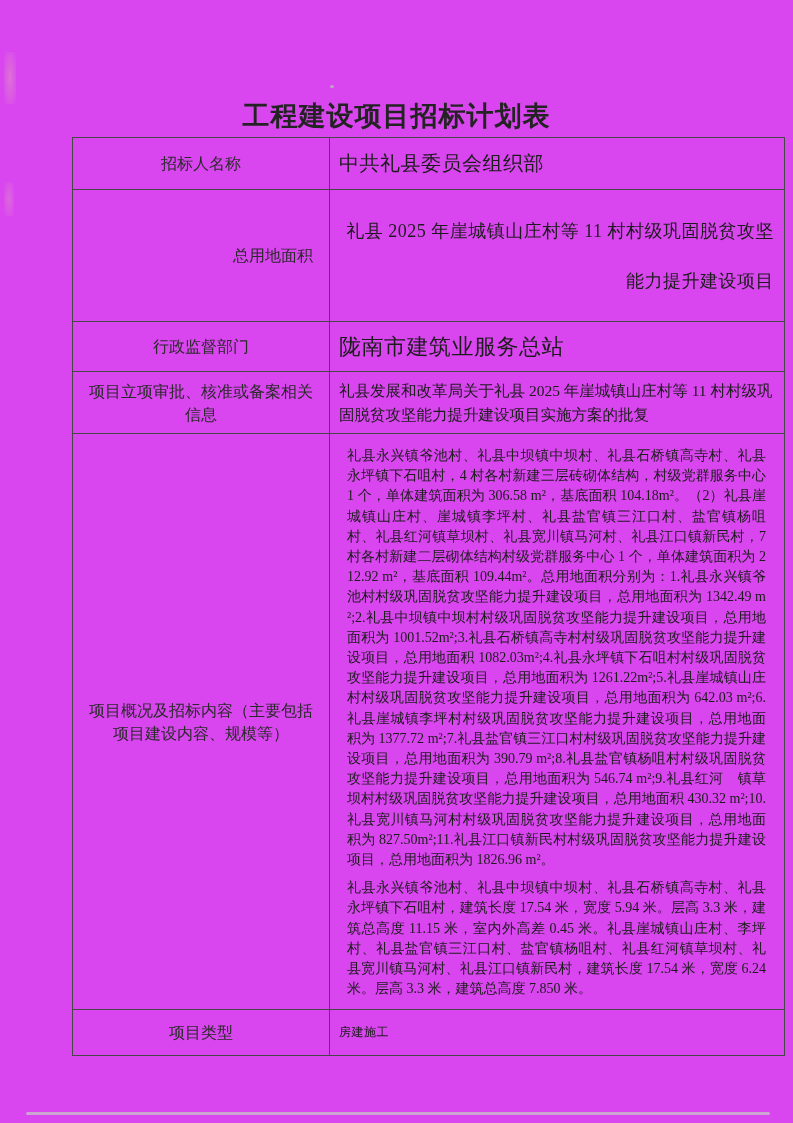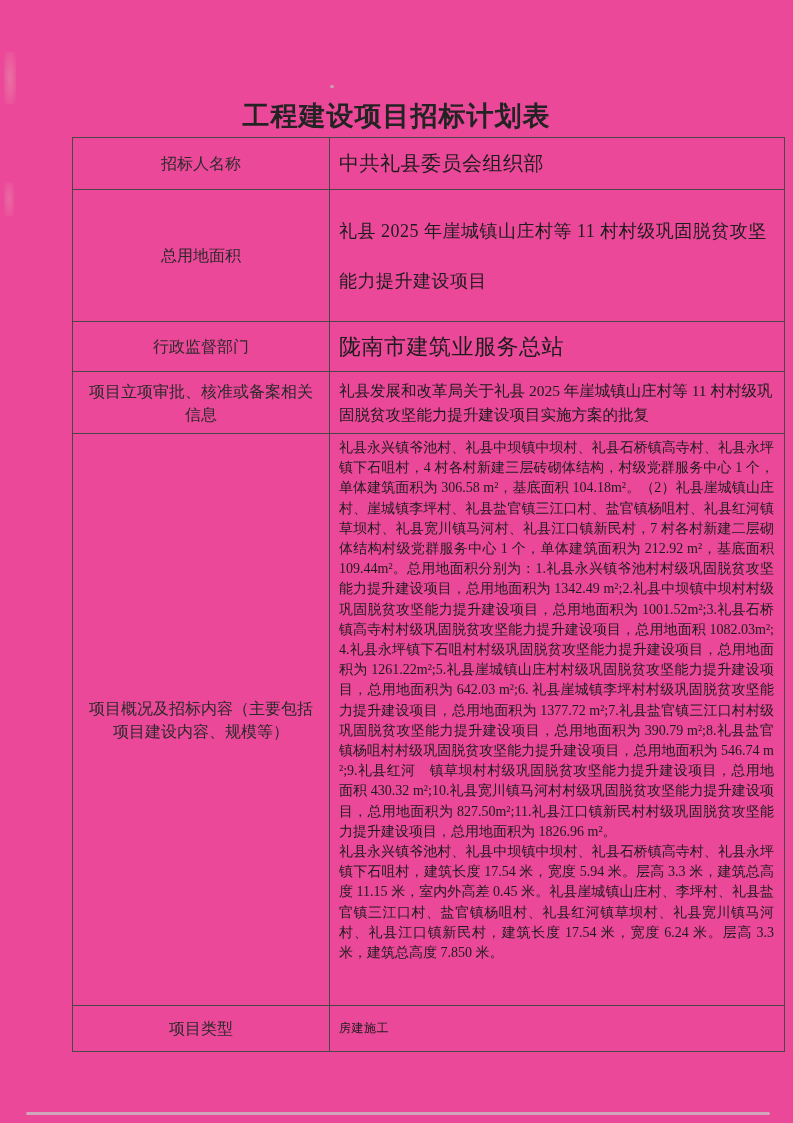--- a/index.html
+++ b/index.html
@@ -5,21 +5,21 @@
   html, body { margin: 0; padding: 0; }
   body {
     width: 793px; height: 1123px;
     background: #ffffff;
     font-family: "Liberation Serif", "DejaVu Serif", serif;
     color: #1f1f1f;
   }
   .page {
     position: relative;
     width: 793px; height: 1123px;
-    background: #ec4899;
+    background: #d946ef;
     overflow: hidden;
   }
   .doc-title {
     position: absolute;
     top: 98px; left: 0;
     width: 100%;
     text-align: center;
     font-size: 27px;
     font-weight: bold;
     letter-spacing: 1px;
@@ -45,36 +45,36 @@
     padding: 2px 16px;
     color: #2a2a2a;
   }
   td.value-cell {
     width: 435px;
     padding: 2px 10px 2px 9px;
     color: #1c1c1c;
   }
   tr.row-bidder     td { height: 47px; }
   tr.row-bidder     td.value-cell { font-size: 20px; letter-spacing: 0.5px; }
-  tr.row-project    td { height: 127px; }
+  tr.row-project    td { height: 127px; text-align: right; }
   tr.row-project    td.value-cell { font-size: 18px; line-height: 50px; letter-spacing: 0.5px; }
   tr.row-supervisor td { height: 45px; }
   tr.row-supervisor td.value-cell { font-size: 22px; letter-spacing: 0.5px; }
   tr.row-approval   td { height: 57px; }
   tr.row-approval   td.value-cell { font-size: 15.5px; line-height: 24px; }
   tr.row-overview   td { height: 565px; }
   tr.row-overview   td.value-cell {
     vertical-align: top;
     font-size: 14px;
     line-height: 20.2px;
     text-align: justify;
     word-break: break-all;
     padding-top: 4px;
   }
-  tr.row-overview   td.value-cell p { margin: 0; }
+  tr.row-overview   td.value-cell p { margin: 8px; }
   tr.row-type       td { height: 41px; }
   tr.row-type       td.value-cell { font-size: 12px; letter-spacing: 0.5px; }
 
   
   .scan-bottom-line {
     position: absolute;
     left: 26px; top: 1112px;
     width: 744px; height: 3px;
     background: #c6c6c6;
     opacity: 0.75;

